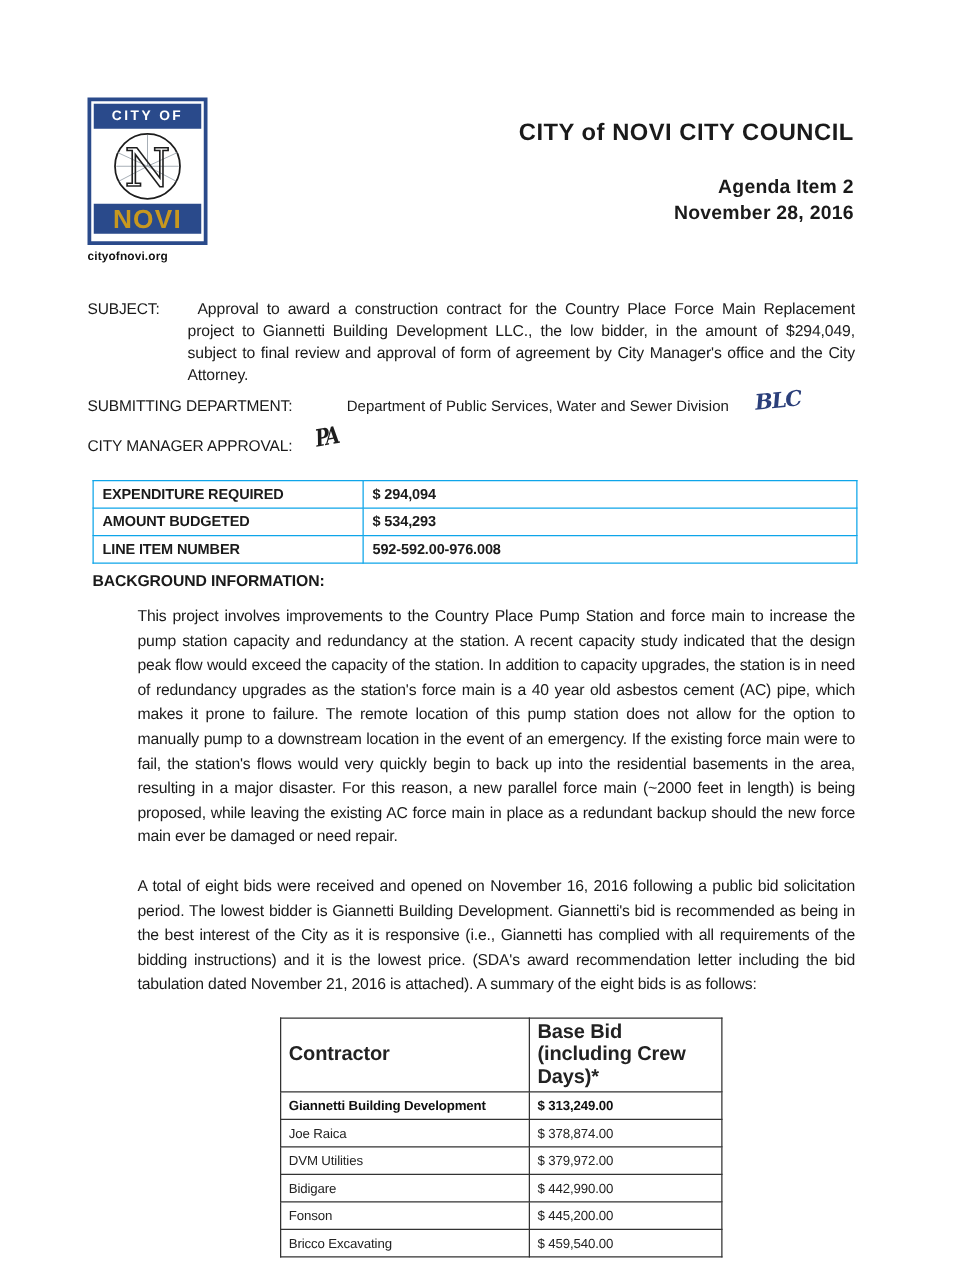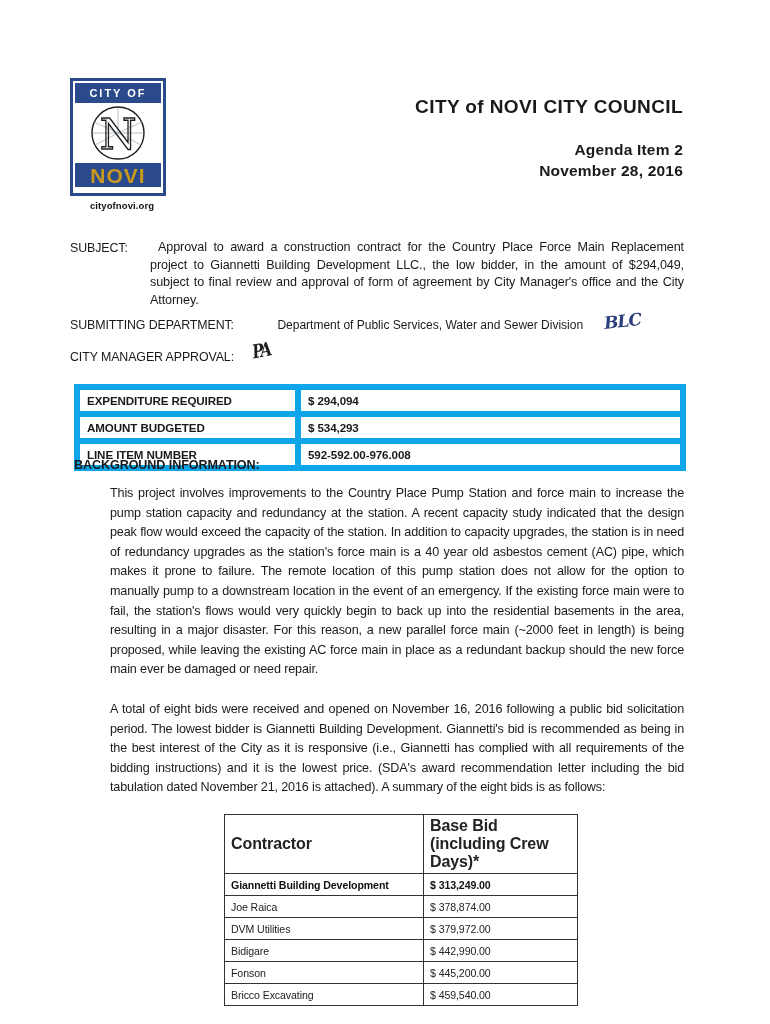--- a/index.html
+++ b/index.html
@@ -65,21 +65,21 @@
   }
   .logo-bottom-text {
     font-size: 21px;
     font-weight: bold;
     color: #c8981f;
     letter-spacing: 1px;
     line-height: 1;
     text-align: right;
   }
   .logo-url {
-    text-align: center;
+    text-align: left;
     font-size: 9.5px;
     font-weight: bold;
     color: #111111;
     margin-top: 4px;
     letter-spacing: 0.1px;
   }
 
   
   .hdr-title {
     position: absolute;
@@ -175,21 +175,21 @@
   
   .exp-table {
     position: absolute;
     left: 74px;
     top: 384px;
     width: 612px;
     border-collapse: collapse;
     table-layout: fixed;
   }
   .exp-table td {
-    border: 6px solid #0ea5e9;
+    border: 1px solid #0ea5e9;
     height: 18px;
     padding: 1px 0 2px 7px;
     font-size: 11.6px;
     font-weight: bold;
     letter-spacing: -0.1px;
     vertical-align: middle;
   }
   .exp-table td.k { width: 208px; }
 
   

